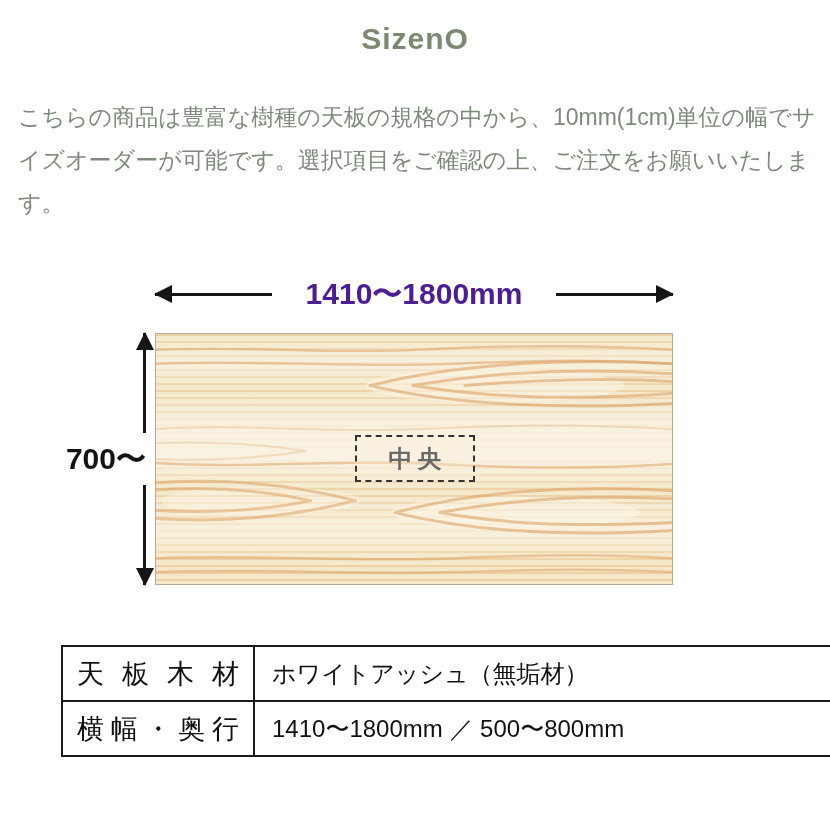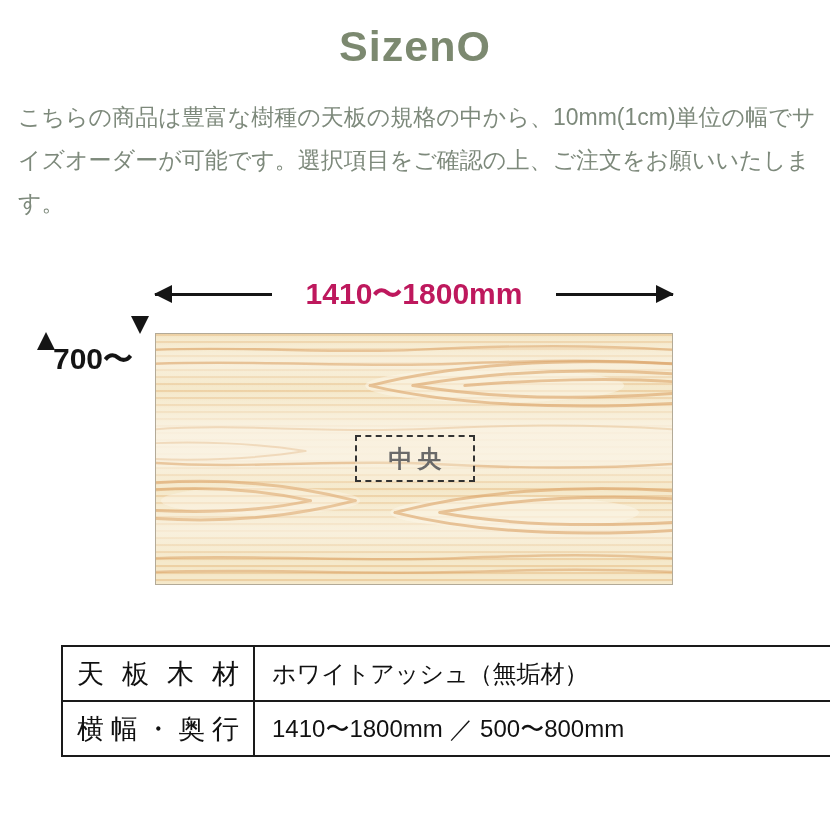--- a/index.html
+++ b/index.html
@@ -2,45 +2,45 @@
 <html><head>
 <meta charset="utf-8">
 <style>
   html,body{margin:0;padding:0;background:#ffffff;}
   .page{
     position:relative;width:830px;height:830px;background:#ffffff;overflow:hidden;
     font-family:"Liberation Sans","DejaVu Sans",sans-serif;
   }
   .title{
     position:absolute;top:22px;left:0;width:830px;margin:0;
-    text-align:center;font-size:43px;font-weight:bold;color:#7c8970;letter-spacing:1px;
+    text-align:center;font-size:30px;font-weight:bold;color:#7c8970;letter-spacing:1px;
   }
   .intro{
     position:absolute;top:96px;left:18px;width:800px;margin:0;
     font-size:23px;line-height:43px;color:#7d897b;
   }
   
   .dim-top{
     position:absolute;left:155px;top:278px;width:518px;height:32px;
     display:flex;align-items:center;
   }
   .hline{flex:1;height:3px;background:#151515;position:relative;}
   .hline.left::before{
     content:"";position:absolute;left:-1px;top:50%;transform:translateY(-50%);
     border:9px solid transparent;border-left:0;border-right:18px solid #151515;
   }
   .hline.right::after{
     content:"";position:absolute;right:-1px;top:50%;transform:translateY(-50%);
     border:9px solid transparent;border-right:0;border-left:18px solid #151515;
   }
-  .dim-label{margin:0 34px;font-size:30px;font-weight:600;color:#be185d;white-space:nowrap;}
+  .dim-label{margin:0 34px;font-size:30px;font-weight:600;color:#4c1d95;white-space:nowrap;}
   
   .dim-left{
     position:absolute;left:40px;top:333px;width:106px;height:252px;
-    display:flex;flex-direction:row;align-items:flex-start;
+    display:flex;flex-direction:column;align-items:flex-end;
   }
   .vline{width:3px;background:#151515;flex:1;position:relative;}
   .vline.up::before{
     content:"";position:absolute;top:-1px;left:50%;transform:translateX(-50%);
     border:9px solid transparent;border-top:0;border-bottom:18px solid #151515;
   }
   .vline.down::after{
     content:"";position:absolute;bottom:-1px;left:50%;transform:translateX(-50%);
     border:9px solid transparent;border-bottom:0;border-top:18px solid #151515;
   }

